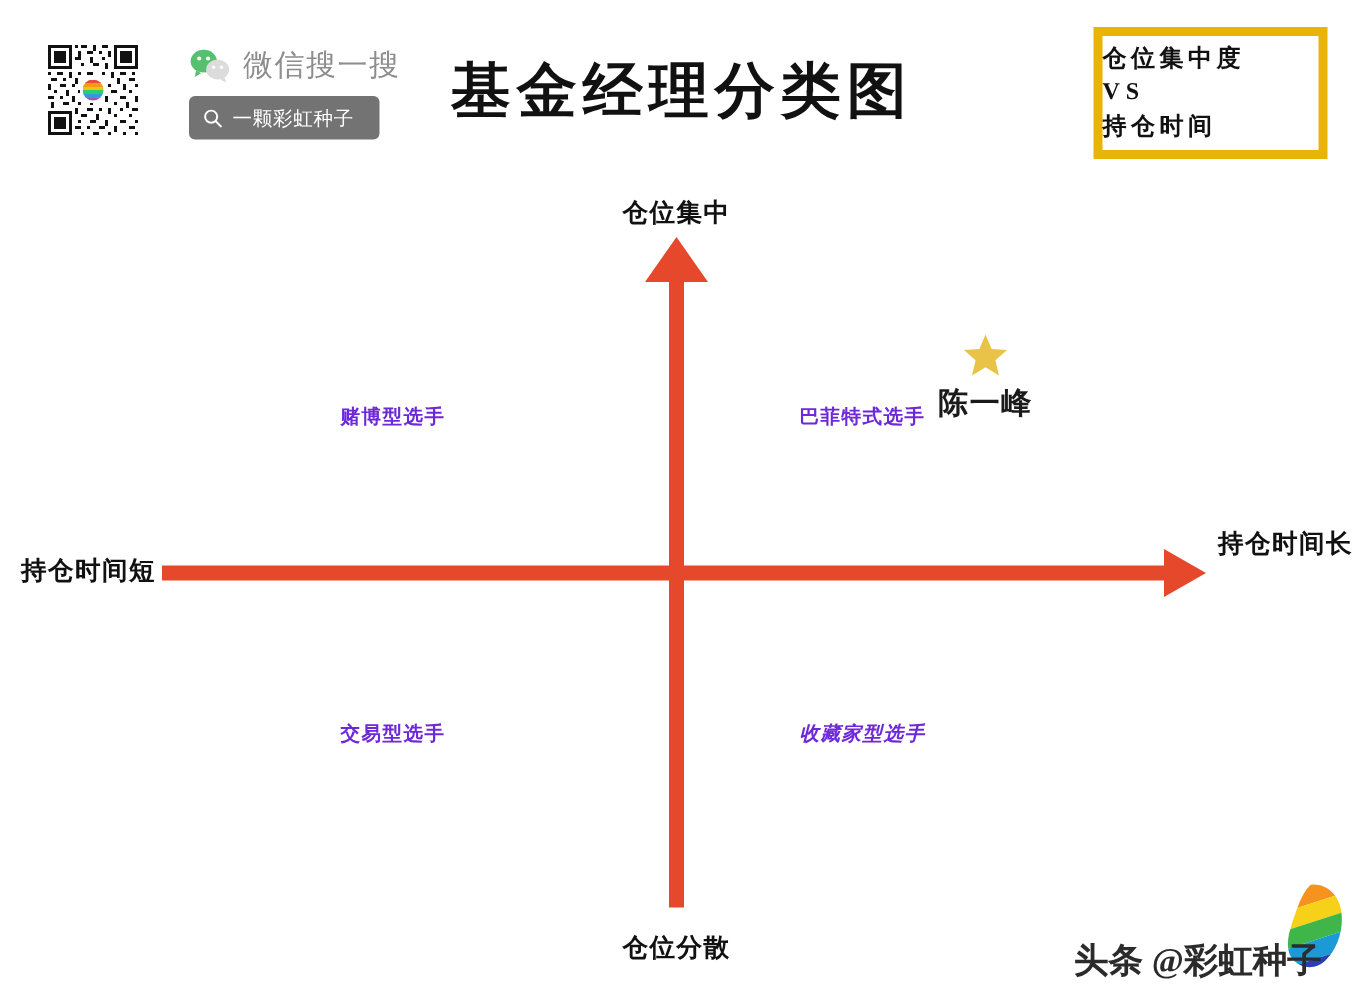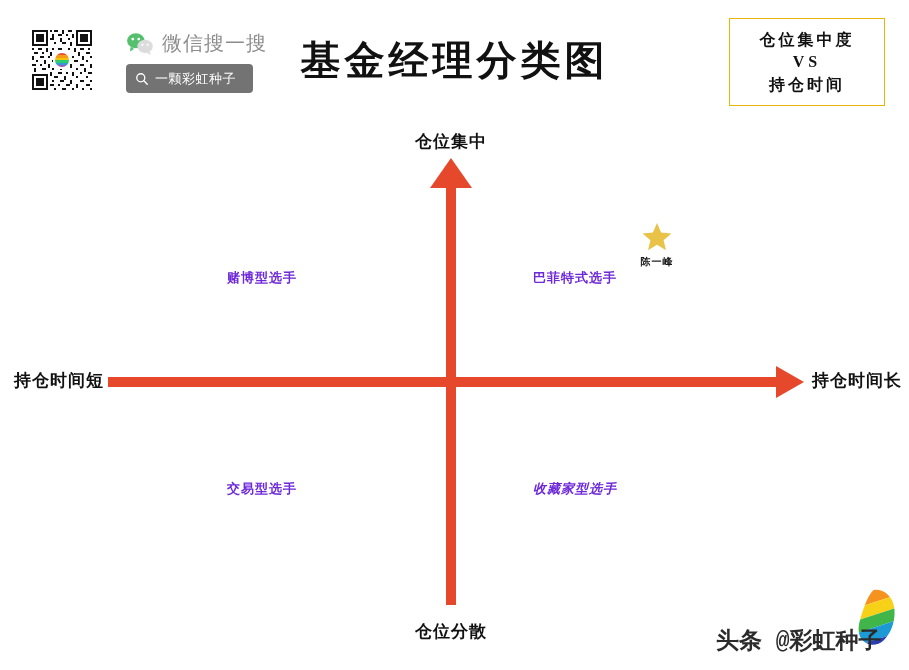--- a/index.html
+++ b/index.html
@@ -84,25 +84,24 @@
     pointer-events: none;
   }
 
   
   .caption-box {
     position: absolute;
     left: 729px;
     top: 18px;
     width: 156px;
     height: 88px;
-    border: 1px solid #eab308;
+    border: 6px solid #eab308;
     box-sizing: border-box;
     display: flex;
     flex-direction: column;
-    align-items: center;
     justify-content: center;
     gap: 1px;
     background: #ffffff;
   }
   .caption-line {
     font-family: "Liberation Serif", "DejaVu Serif", serif;
     font-weight: bold;
     font-size: 16px;
     color: #111111;
     letter-spacing: 3px;
@@ -153,21 +152,21 @@
     font-family: "Liberation Serif", "DejaVu Serif", serif;
     font-weight: bold;
     font-size: 17px;
     color: #111111;
     letter-spacing: 1px;
     white-space: nowrap;
   }
   .axis-label.top    { left: 451px; top: 130px; transform: translateX(-50%); }
   .axis-label.bottom { left: 451px; top: 620px; transform: translateX(-50%); }
   .axis-label.left   { left: 14px;  top: 369px; }
-  .axis-label.right  { left: 812px; top: 369px; }
+  .axis-label.right  { left: 812px; top: 351px; }
 
   
   .quad-label {
     position: absolute;
     font-family: "Liberation Serif", "DejaVu Serif", serif;
     font-weight: bold;
     font-size: 13px;
     color: #6d28d9;
     letter-spacing: 1px;
     white-space: nowrap;
@@ -186,39 +185,39 @@
     width: 32px;
     height: 32px;
   }
   .point-label {
     position: absolute;
     left: 657px;
     top: 255px;
     transform: translateX(-50%);
     font-family: "Liberation Serif", "DejaVu Serif", serif;
     font-weight: bold;
-    font-size: 10px;
+    font-size: 20px;
     color: #1a1a1a;
     letter-spacing: 1px;
     white-space: nowrap;
   }
 
   
   .watermark {
     position: absolute;
     left: 716px;
     top: 588px;
     width: 186px;
     height: 70px;
   }
   .wm-text {
     position: absolute;
     left: 0;
     bottom: 2px;
-    font-family: Liberation Mono, monospace;
+    font-family: Liberation Serif, serif;
     font-weight: bold;
     font-size: 23px;
     color: #2b2b2b;
     letter-spacing: 0px;
     white-space: nowrap;
   }
   .wm-logo {
     position: absolute;
     right: 2px;
     top: 0px;

